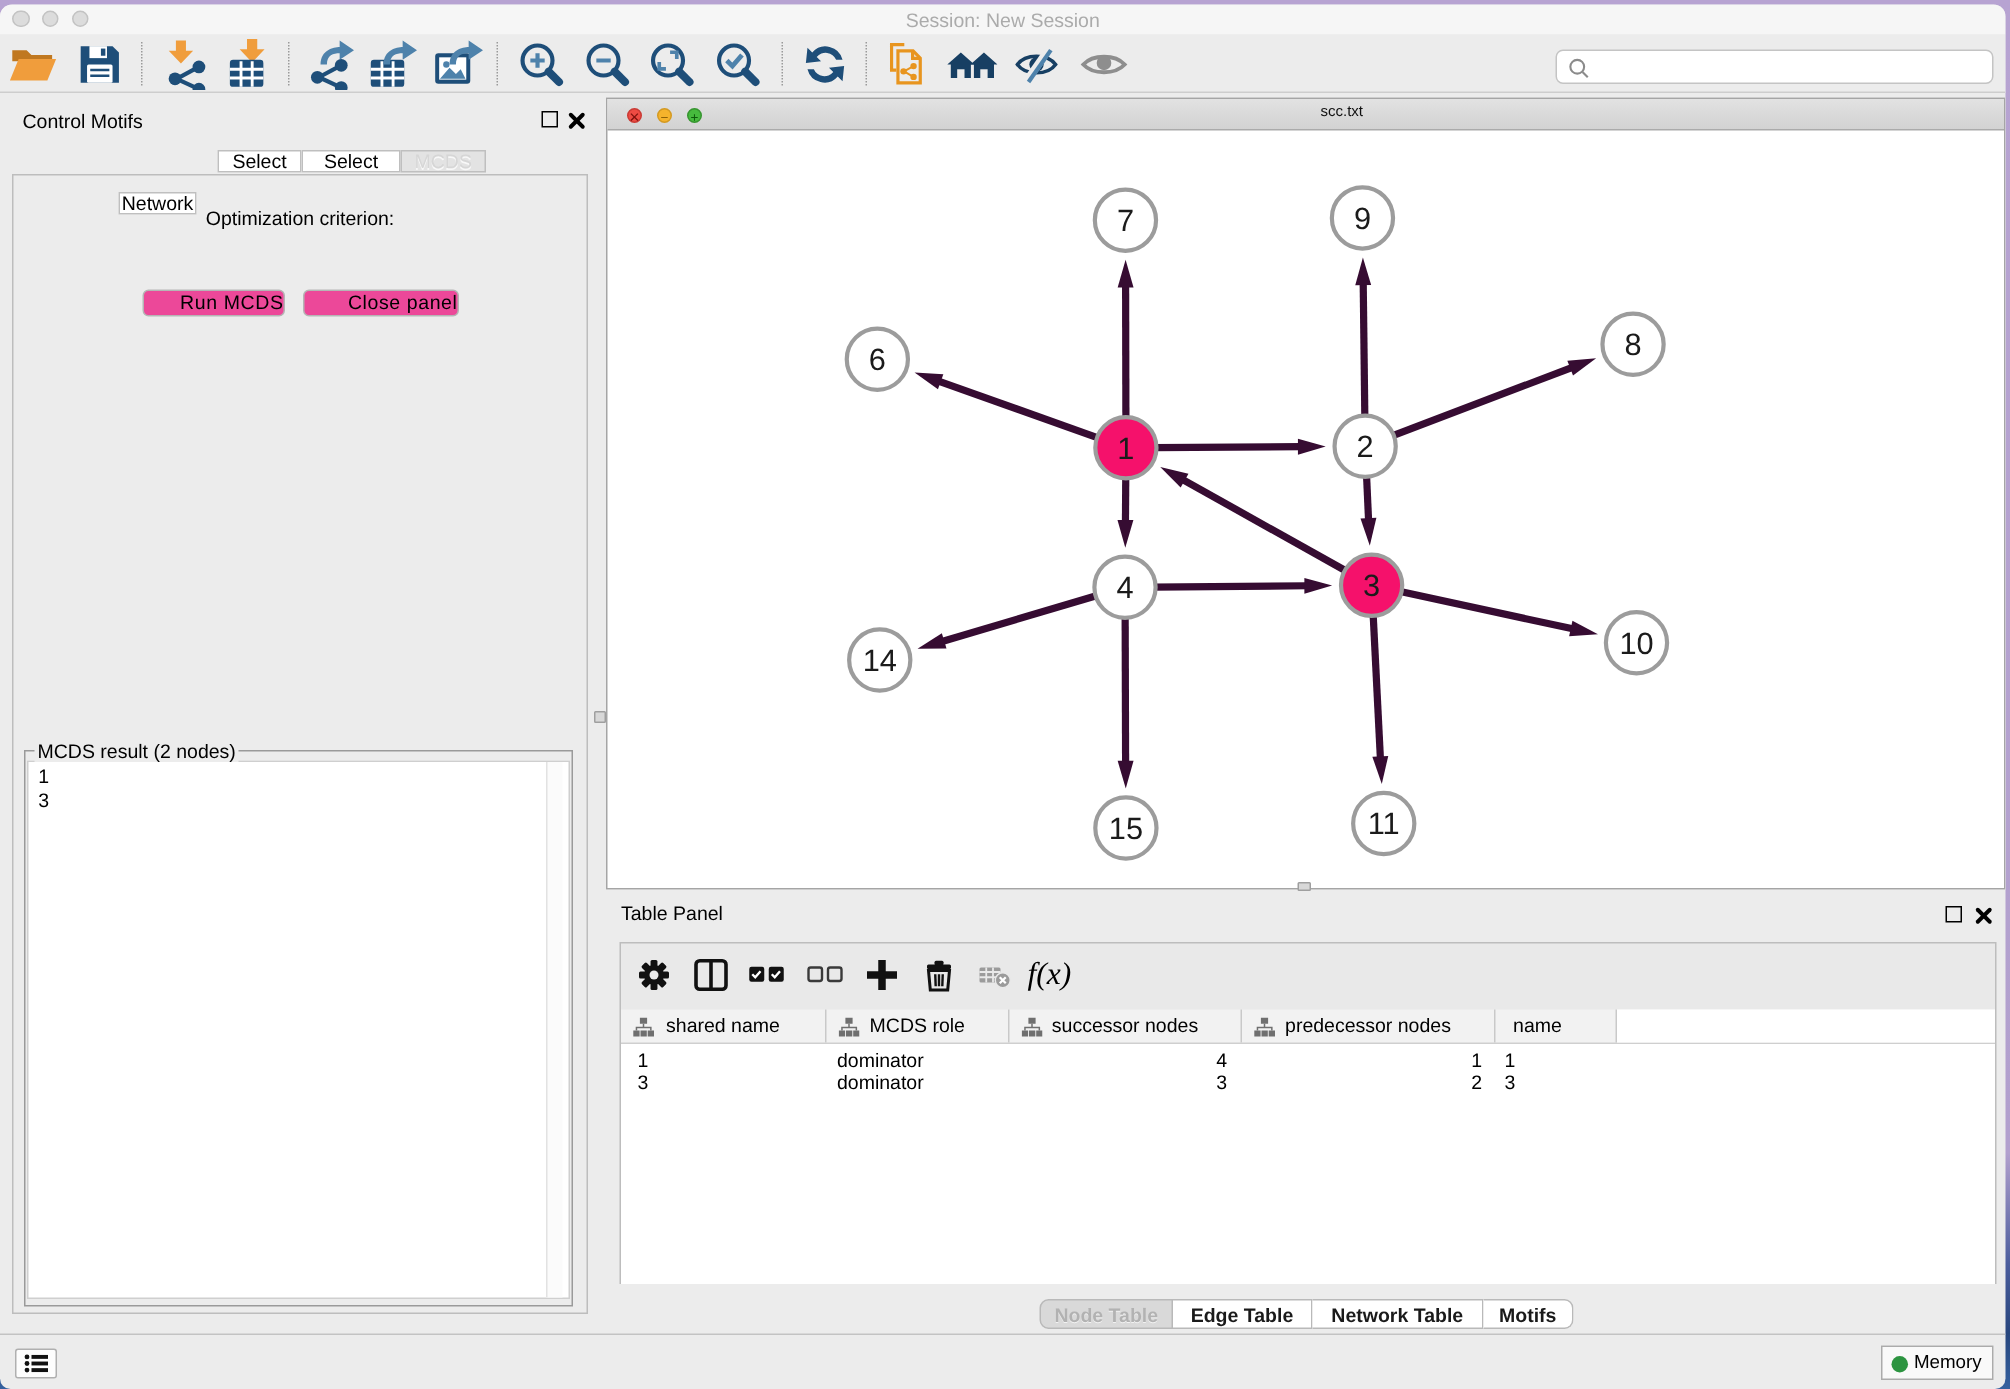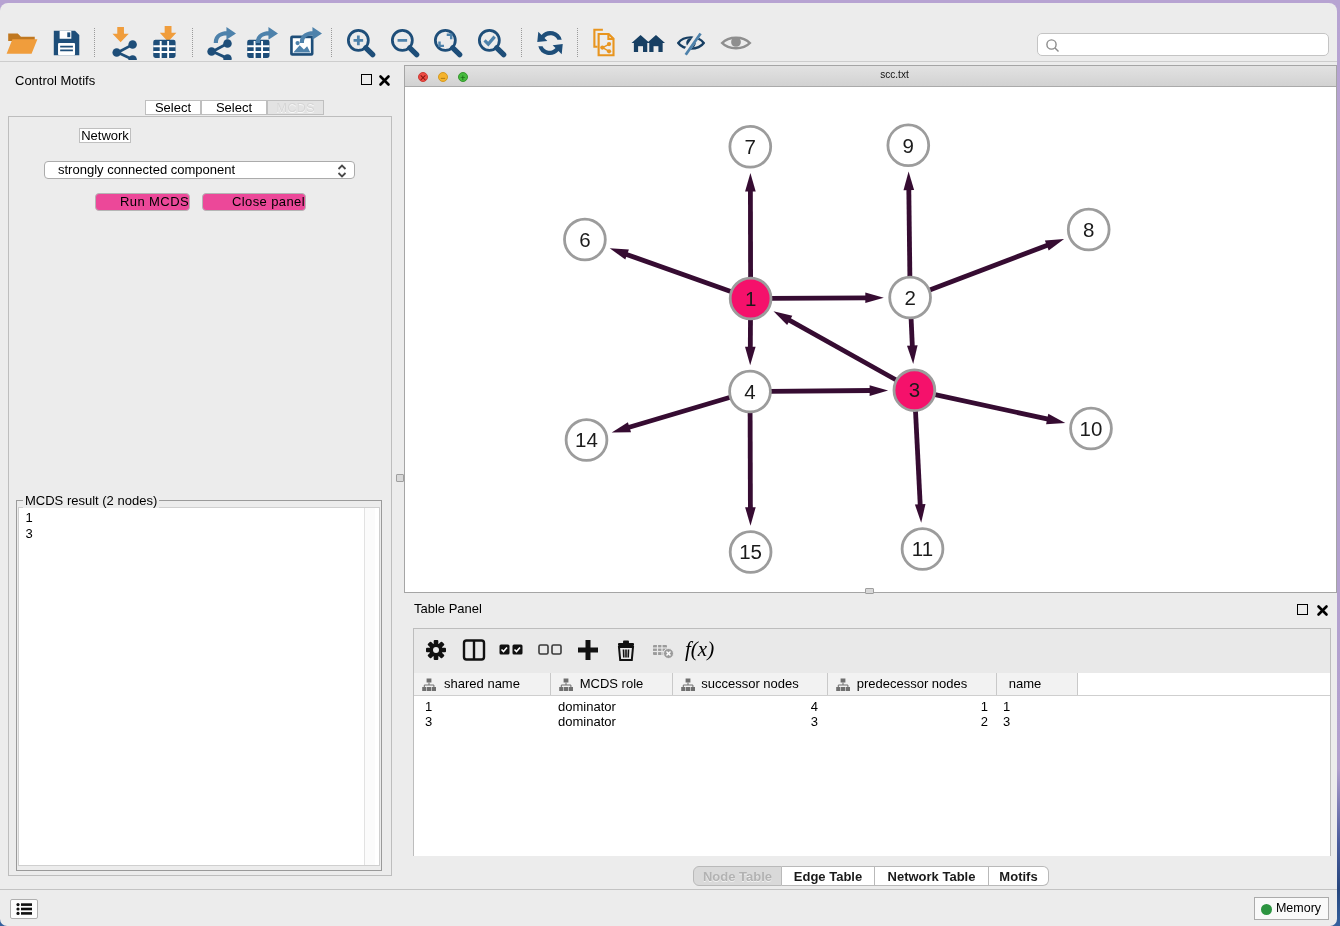--- a/index.html
+++ b/index.html
@@ -56,20 +56,26 @@
 
 #statusline { left:0; top:886px; width:1337px; height:0; border-top:1px solid #c3c3c3; }
 #listbtn { left:10px; top:896px; width:28px; height:20px; background:#fdfdfd; border:1px solid #b0b0b0; border-radius:2px;
   display:flex; align-items:center; justify-content:center; }
 #membtn { left:1254px; top:894px; width:75px; height:23px; background:#f9f9f9; border:1px solid #ababab;
   font-size:12.5px; line-height:21px; text-align:center; padding-left:14px; }
 #memdot { left:1261px; top:901px; width:11px; height:11px; border-radius:50%; background:#2c9440; }
 svg.ic { display:block; }
 </style></head><body>
 <div id="win">
+  <div class="abs" id="titlebar">
+    <div class="tl" style="left:8px;"></div>
+    <div class="tl" style="left:27.5px;"></div>
+    <div class="tl" style="left:47.5px;"></div>
+    <div class="abs" id="wtitle">Session: New Session</div>
+  </div>
   <div class="abs" id="toolbar">
       <div class="ticon" style="left:5px;">
         <svg class="ic" width="34" height="34" viewBox="0 0 32 32">
           <path d="M3,7 L12,7 L15,10 L28,10 L28,14 L3,14 Z" fill="#c07820"></path>
           <path d="M1.5,26 L7,12.5 L30.5,12.5 L25,26 Z" fill="#f09d3c"></path>
         </svg>
       </div>
       <div class="ticon" style="left:49px;">
         <svg class="ic" width="34" height="34" viewBox="0 0 32 32">
           <path d="M4.5,4.5 h20 l4,4 v19 h-24 z" fill="#1e4e79"></path>
@@ -258,24 +264,21 @@
       <g stroke="#000" stroke-width="2.6" stroke-linecap="round">
         <line x1="2.5" y1="2.5" x2="10.5" y2="10.5"></line>
         <line x1="10.5" y1="2.5" x2="2.5" y2="10.5"></line>
       </g>
     </svg>
   <div class="abs" id="cpbox"></div>
   <div class="tab" style="left:79px; width:52px;margin-top:28px;">Network</div>
   <div class="tab" style="left:145px; width:56px;">Select</div>
   <div class="tab" style="left:201px; width:66px;">Select</div>
   <div class="tab" style="left:267px; width:57px; background:#e3e3e3; color:#d6d6d6; text-shadow:0 1px 0 #f8f8f8;">MCDS</div>
-  <div class="abs" id="dropdown">strongly connected component <svg class="ic" width="12" height="14" viewBox="0 0 12 14" style="position:absolute;right:6px;top:2px;">
-        <path d="M2.5,5 L6,1.5 L9.5,5" fill="none" stroke="#4a4a4a" stroke-width="1.8"></path>
-        <path d="M2.5,9 L6,12.5 L9.5,9" fill="none" stroke="#4a4a4a" stroke-width="1.8"></path>
-      </svg></div>
+  <div class="abs" id="optlabel">Optimization criterion:</div>
   <div class="btn" style="left:95px; width:95px;">Run MCDS</div>
   <div class="btn" style="left:202px; width:104px;">Close panel</div>
   <div class="abs" id="grouplabel">MCDS result (2 nodes)</div>
   <div class="abs" id="groupbox"></div>
   <div class="abs" id="mcdsarea">1<br>3</div>
   <div class="abs" id="mcdsscroll"></div>
 
   <div class="grip" style="left:396px; top:471px; width:8px; height:8px;"></div>
   <div class="abs" id="netframe">
     <div class="abs" id="nettitle">

